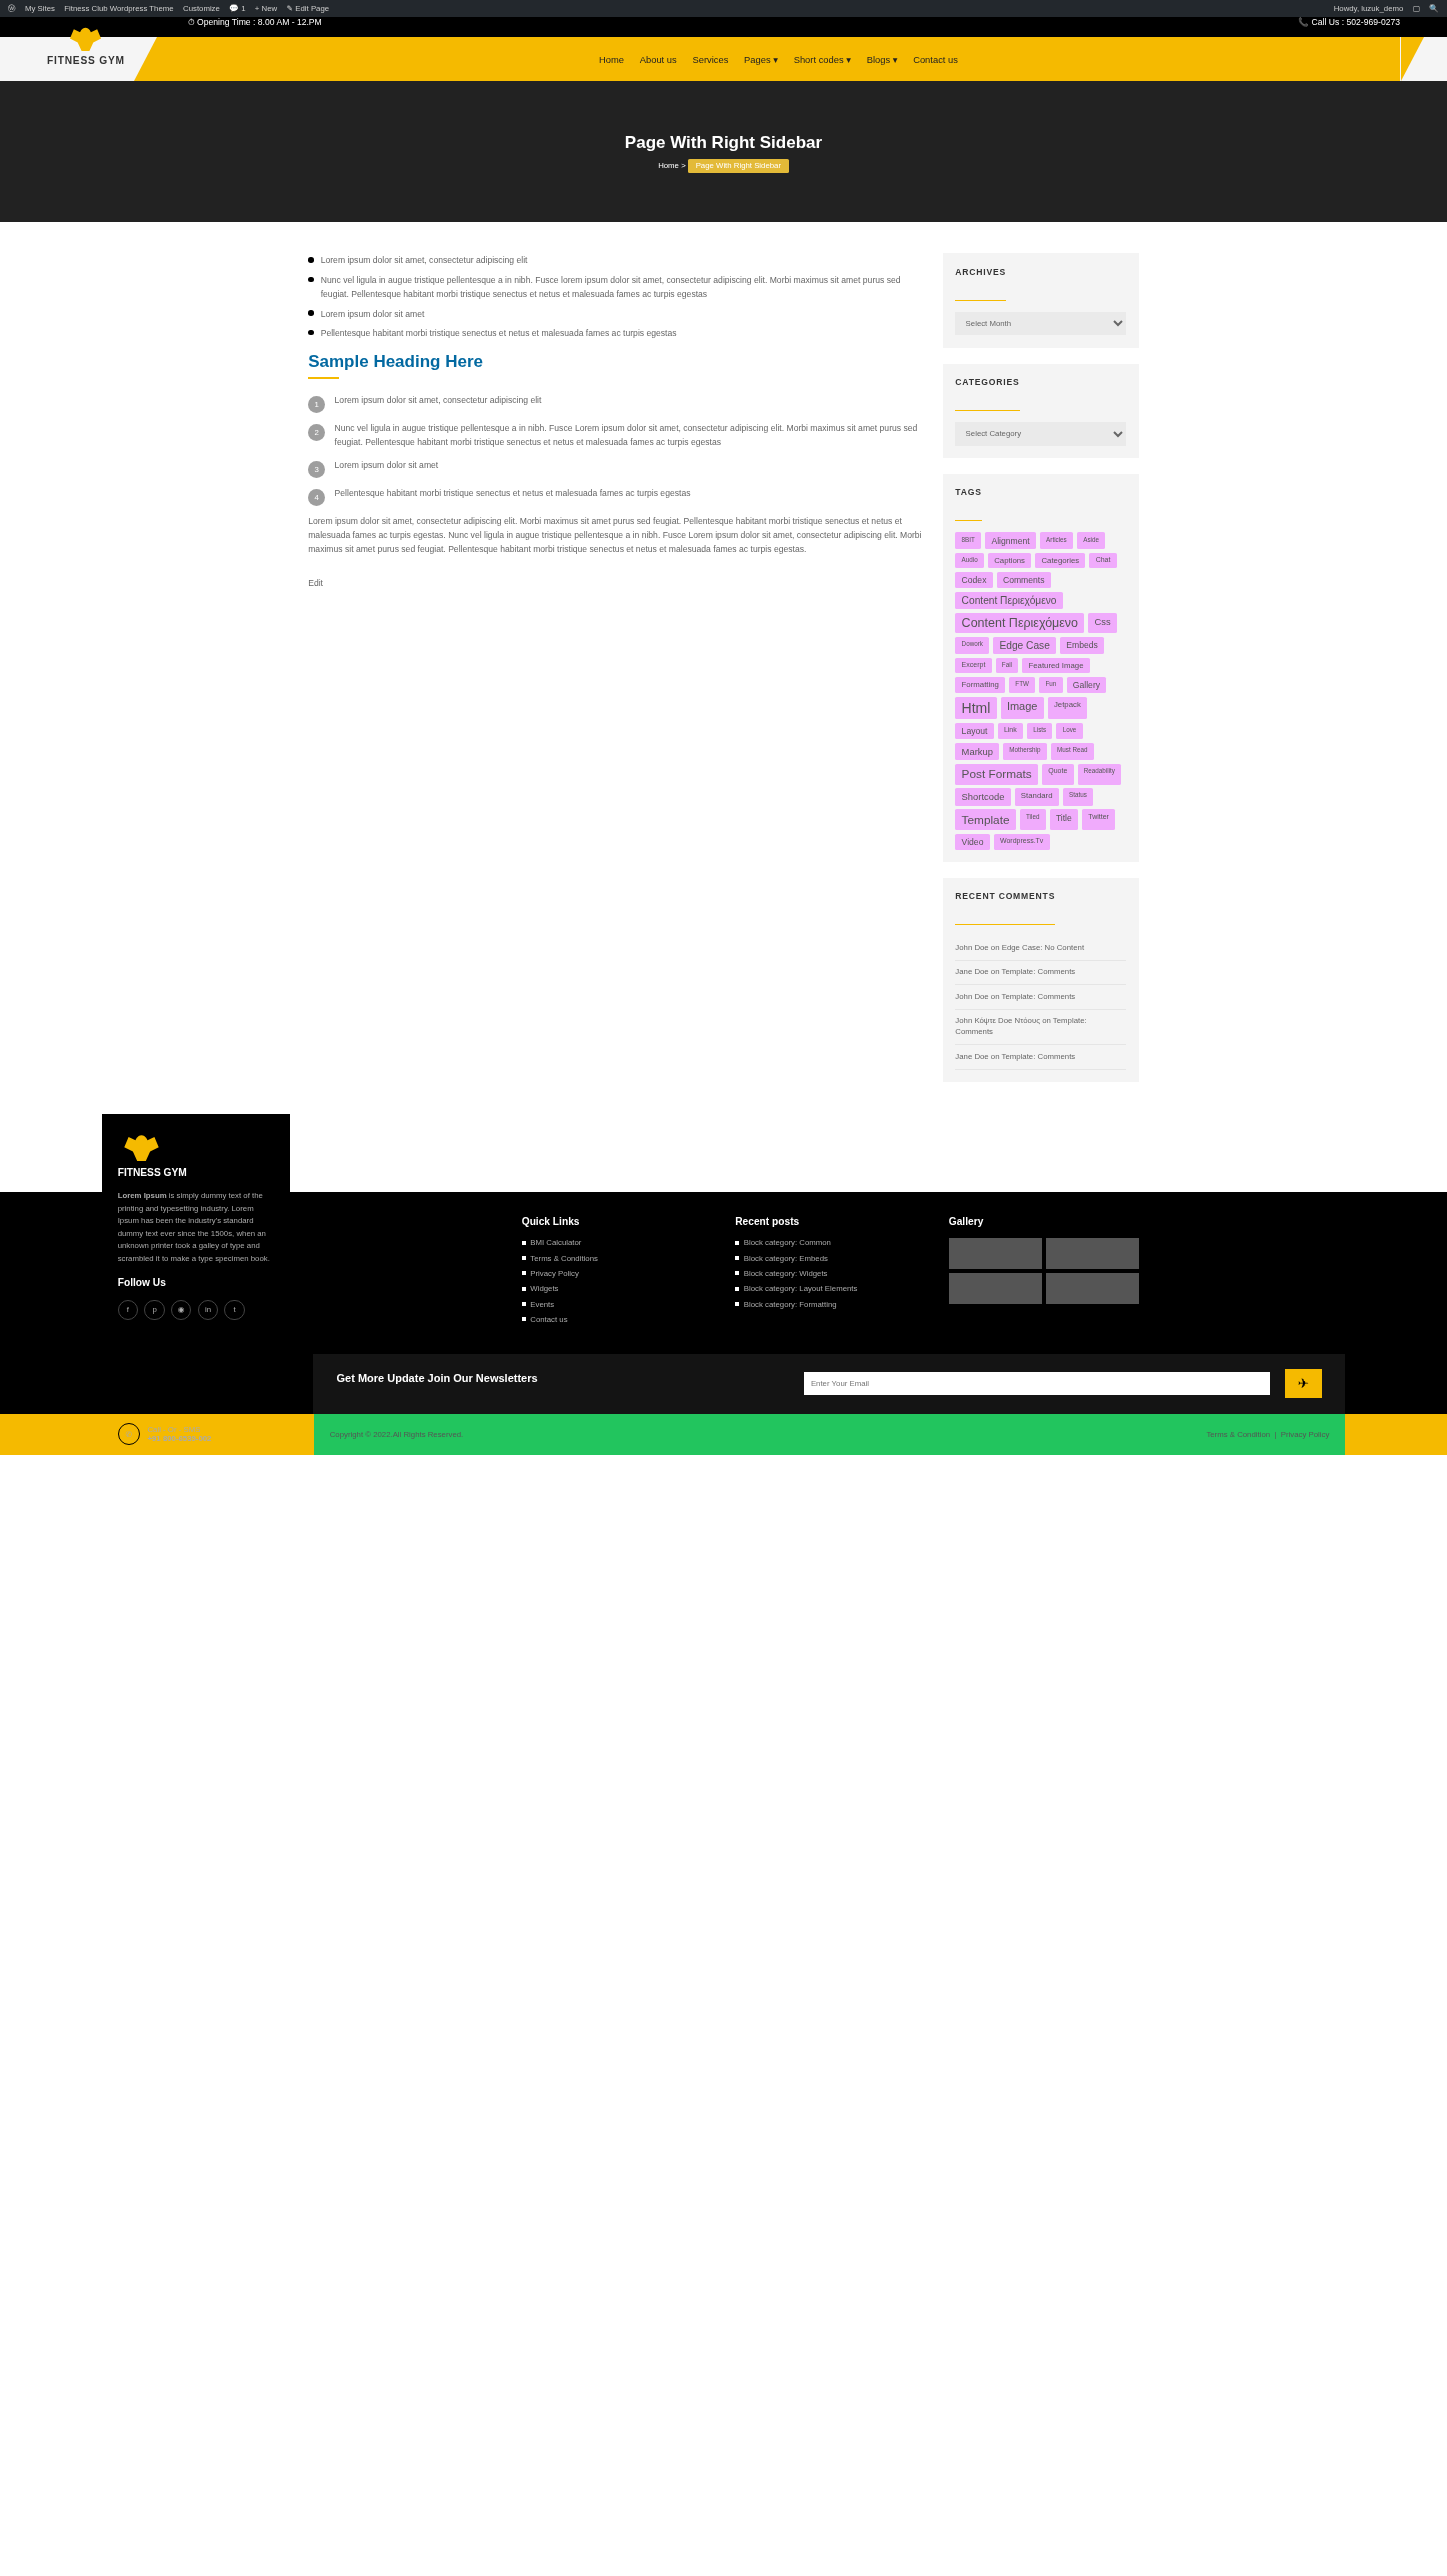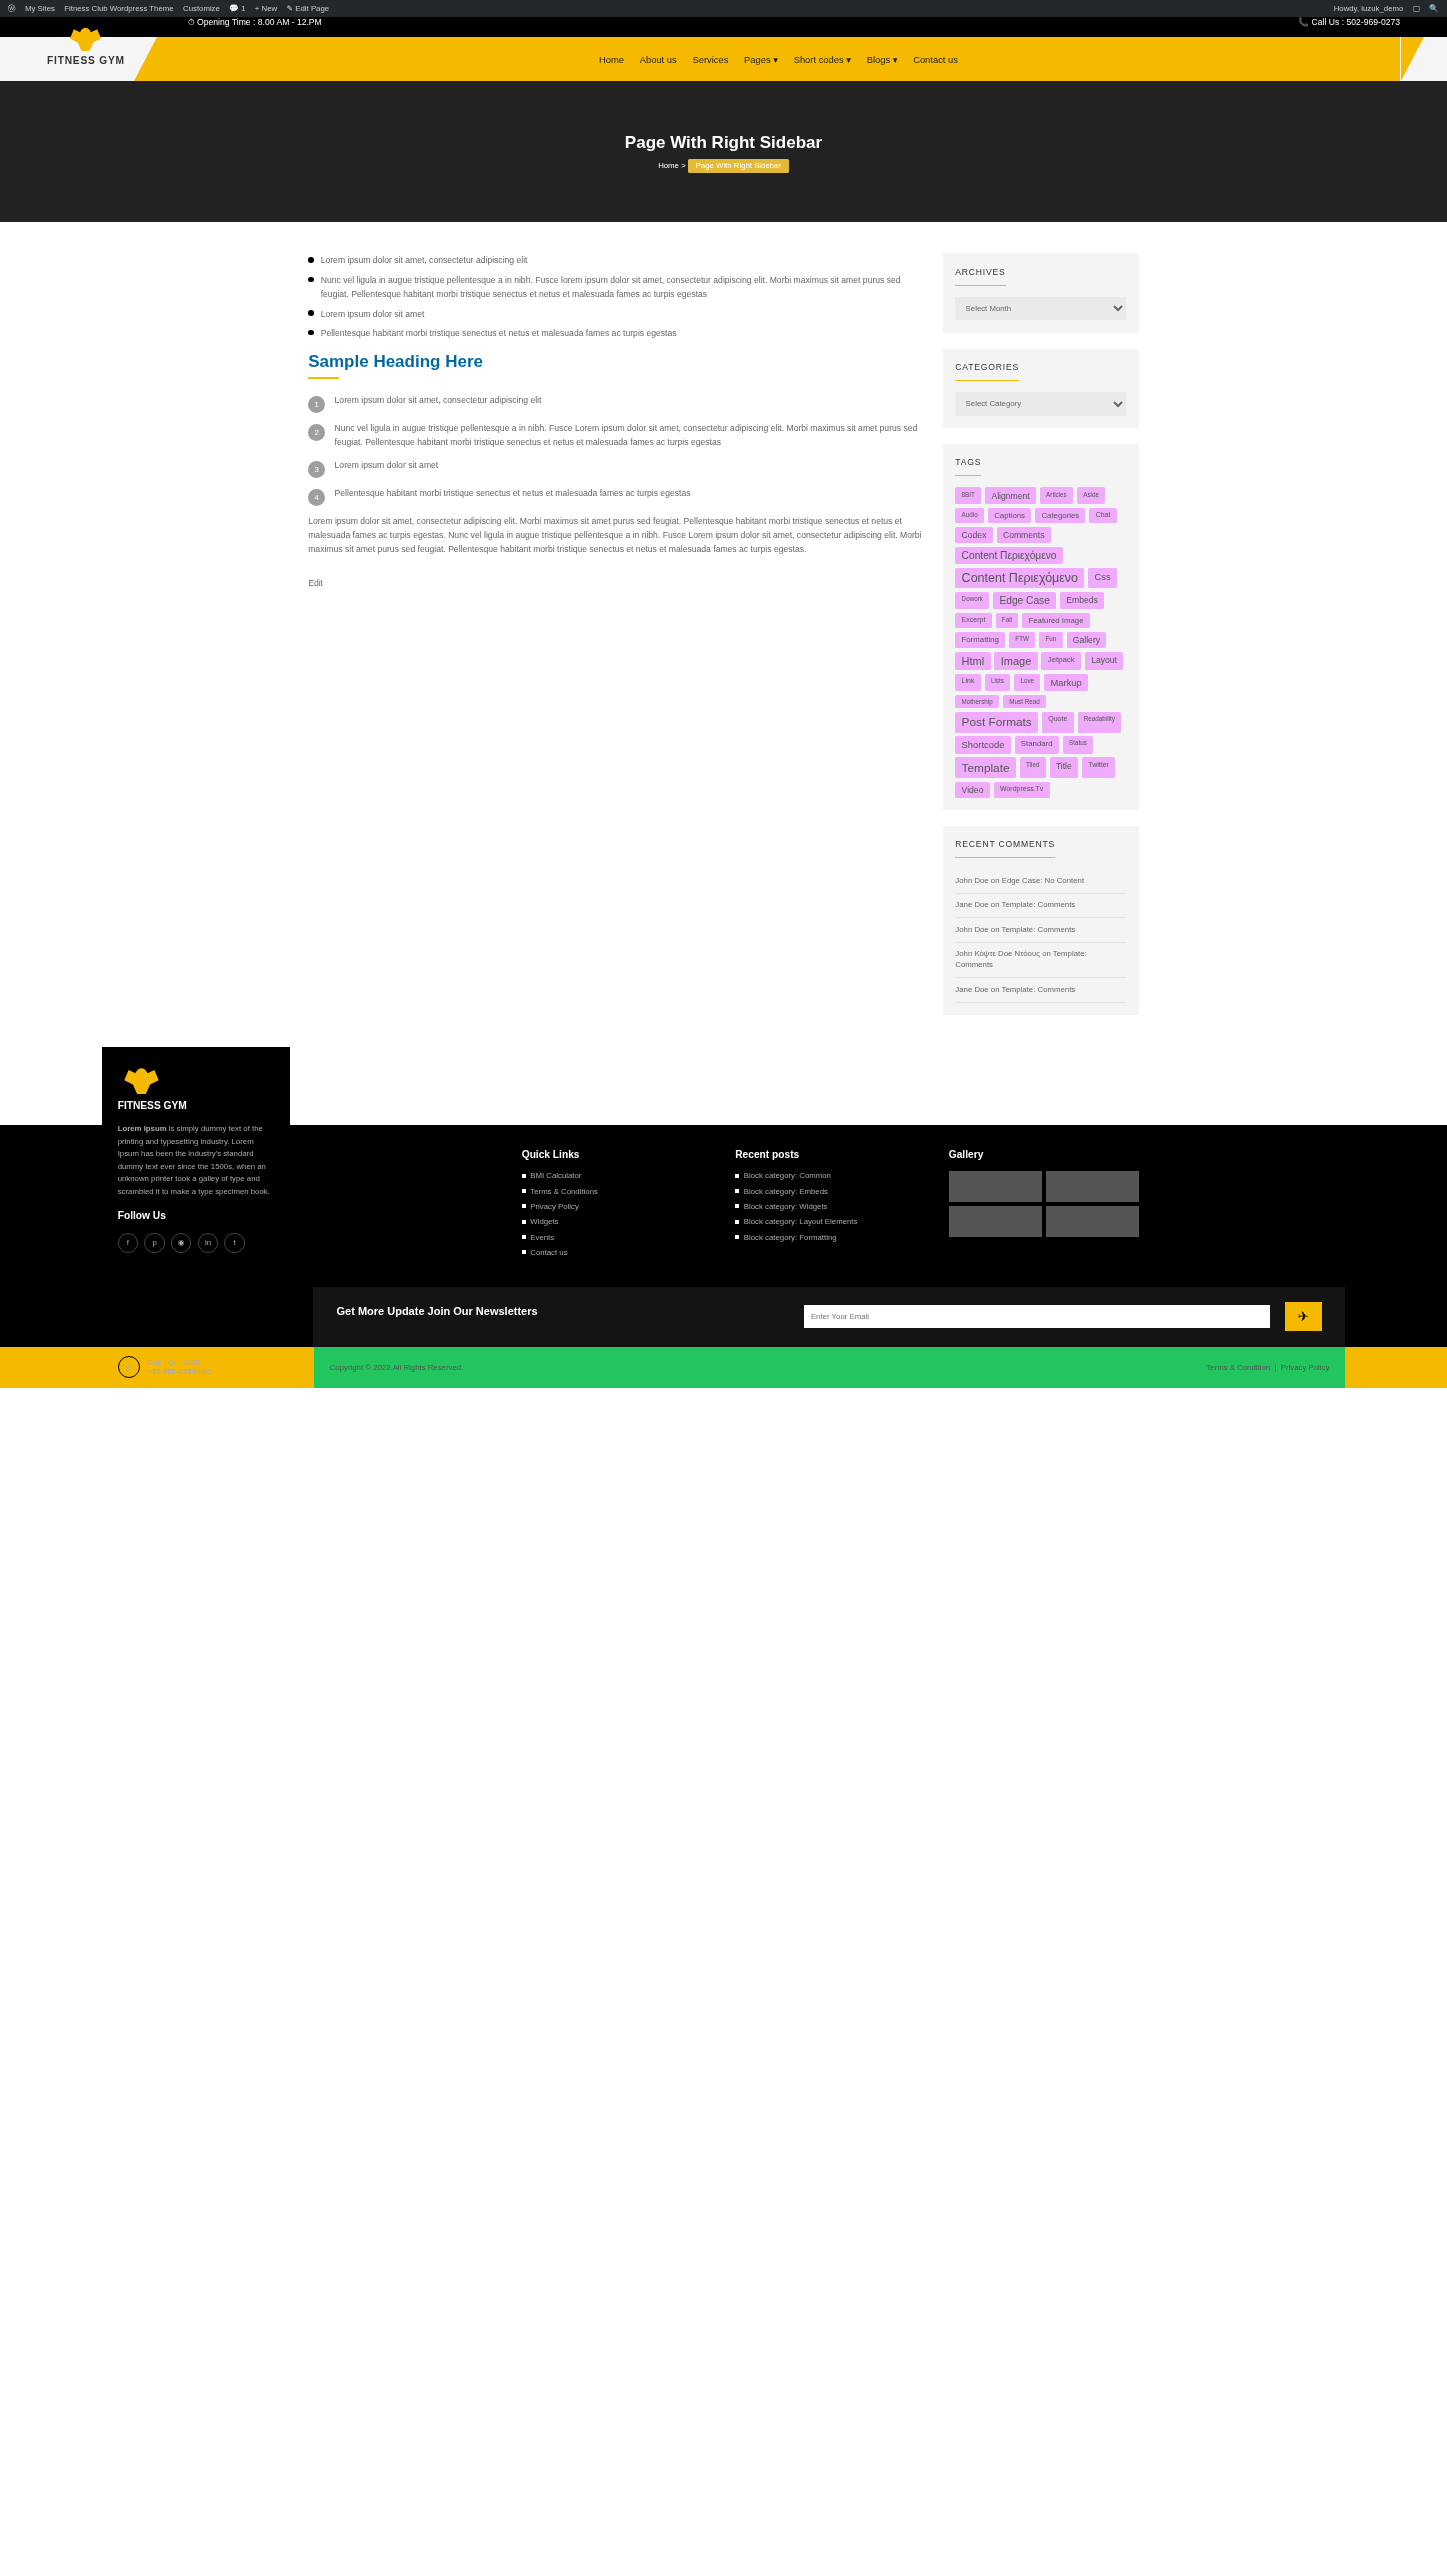--- a/index.html
+++ b/index.html
@@ -27,21 +27,21 @@
 .main ul { list-style: none; margin-bottom: 11.8px; }
 .main ul li { position: relative; padding-left: 12.5px; color: #666; font-size: 8.6px; line-height: 1.7; margin-bottom: 4.7px; }
 .main ul li::before { content:''; position:absolute; left:0; top:3.9px; width:5.5px; height:5.5px; background:#000; border-radius:50%; }
 .main h2 { color: #0369a1; font-size: 17px; margin: 11.8px 0 4.7px; }
 .yellow-underline { width: 31px; height: 1.6px; background: #f5ba00; margin-bottom: 15.7px; }
 .ol-item { display: flex; gap: 9.4px; margin-bottom: 9.4px; }
 .ol-num { width: 17px; height: 17px; border-radius: 50%; background: #9e9e9e; color: #fff; display: flex; align-items: center; justify-content: center; font-size: 7.8px; flex-shrink: 0; margin-top: 1.6px; }
 .ol-text { color: #666; font-size: 8.6px; line-height: 1.6; }
 .edit-link { color: #666; font-size: 8.6px; margin-top: 11.8px; display: inline-block; }
 .widget { background: #f4f4f4; padding: 12.5px; margin-bottom: 15.7px; }
-.widget-title { font-size: 8.6px; font-weight: normal; letter-spacing: 0.8px; color: #333; padding-bottom: 8px; border-bottom: 0.8px solid #f5ba00; display: inline-block; margin-bottom: 11px; }
+.widget-title { font-size: 8.6px; font-weight: bold; letter-spacing: 0.8px; color: #333; padding-bottom: 23px; border-bottom: 0.8px solid #f5ba00; display: inline-block; margin-bottom: 11px; }
 .widget select { width: 100%; padding: 6.3px; border: none; background: #eaeaea; font-size: 7.8px; color: #666; }
 .tag-cloud { display: flex; flex-wrap: wrap; gap: 3.9px; }
 .tag { background: #f0abfc; padding: 3.1px 6.3px; border-radius: 1.6px; color: #555; display: inline-block; }
 .comments-list { font-size: 7.8px; color: #666; }
 .comments-list div { padding: 6.3px 0; border-bottom: 0.8px solid #e5e5e5; line-height: 1.4; }
 .scroll-top { position: fixed; right: 7.8px; top: 48%; background: #f5ba00; color: #000; width: 15.7px; height: 15.7px; display: flex; align-items: center; justify-content: center; font-size: 8.6px; }
 .footer { background: #000; color: #aaa; padding-top: 23.5px; position: relative; margin-top: 94px; }
 .footer-logo-box { position: absolute; top: -78px; left: 102px; width: 188px; background: #000; padding: 15.7px; }
 .footer-cols { display: flex; max-width: 862px; margin: 0 auto; padding: 0 15.7px 23.5px; gap: 23.5px; }
 .footer-cols > div:first-child { width: 188px; }
@@ -176,21 +176,21 @@
           <span class="tag" style="font-size: 6.3px;">Dowork</span>
           <span class="tag" style="font-size: 10.2px;">Edge Case</span>
           <span class="tag" style="font-size: 8.6px;">Embeds</span>
           <span class="tag" style="font-size: 7px;">Excerpt</span>
           <span class="tag" style="font-size: 6.3px;">Fail</span>
           <span class="tag" style="font-size: 7.8px;">Featured Image</span>
           <span class="tag" style="font-size: 7.8px;">Formatting</span>
           <span class="tag" style="font-size: 6.3px;">FTW</span>
           <span class="tag" style="font-size: 6.3px;">Fun</span>
           <span class="tag" style="font-size: 8.6px;">Gallery</span>
-          <span class="tag" style="font-size: 11px;">Html</span>
+          <span class="tag" style="font-size: 14px;">Html</span>
           <span class="tag" style="font-size: 11px;">Image</span>
           <span class="tag" style="font-size: 7.8px;">Jetpack</span>
           <span class="tag" style="font-size: 8.6px;">Layout</span>
           <span class="tag" style="font-size: 7px;">Link</span>
           <span class="tag" style="font-size: 6.3px;">Lists</span>
           <span class="tag" style="font-size: 6.3px;">Love</span>
           <span class="tag" style="font-size: 9.4px;">Markup</span>
           <span class="tag" style="font-size: 6.3px;">Mothership</span>
           <span class="tag" style="font-size: 6.3px;">Must Read</span>
           <span class="tag" style="font-size: 11.8px;">Post Formats</span>

